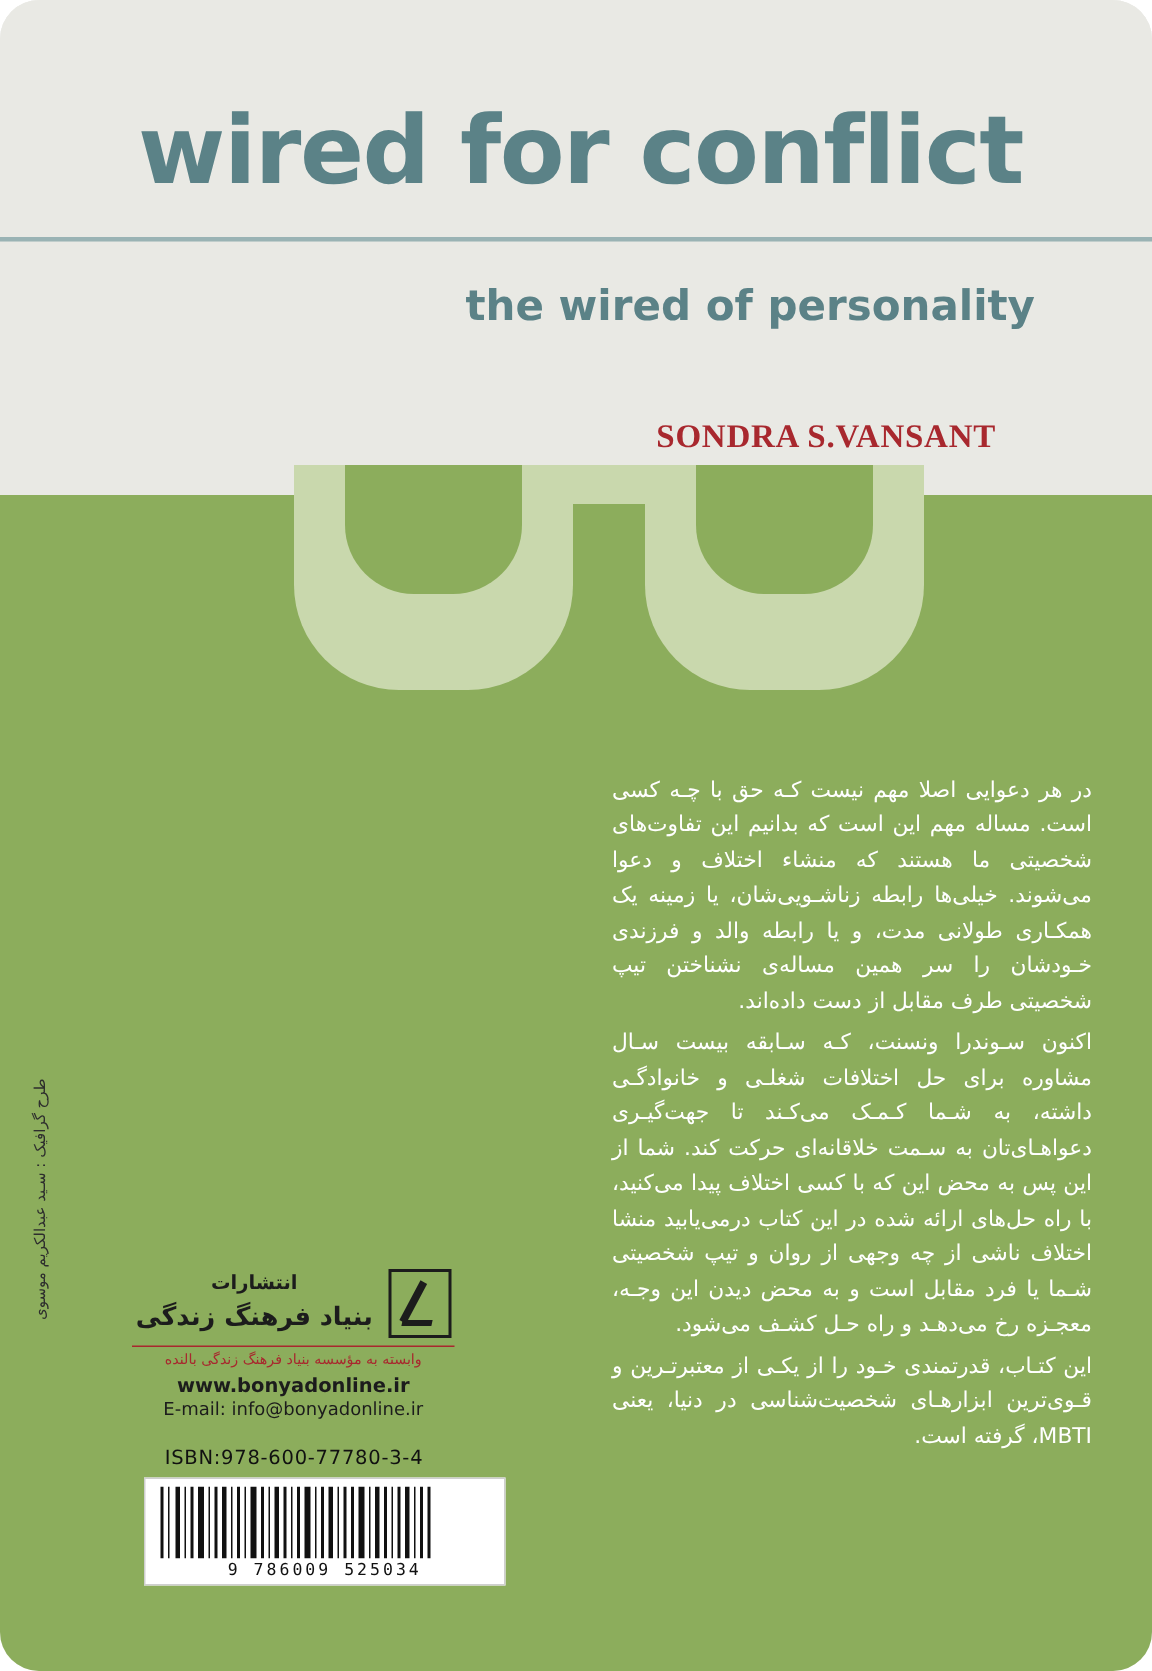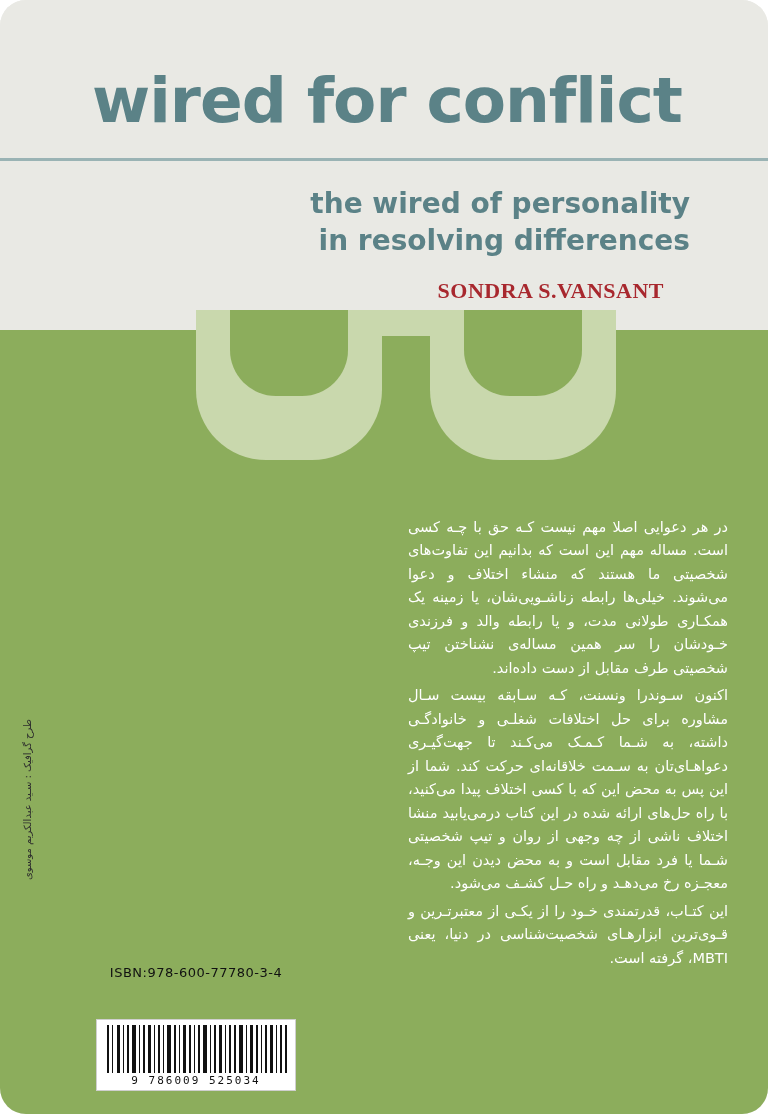--- a/index.html
+++ b/index.html
@@ -232,27 +232,26 @@
     text-align: center;
     font-size: 13px;
     font-family: "DejaVu Sans", sans-serif;
     color: #111;
     letter-spacing: .5px;
   }
   .barcode-box {
     position: absolute;
     left: 96px;
     top: 985px;
-    width: 200px;
+    width: 241px;
     height: 72px;
     background: #ffffff;
     border: 1px solid #cfcfcf;
     box-sizing: border-box;
     padding: 5px 8px 2px 8px;
-    margin-top: 34px;
   }
   .bars {
     position: relative;
     height: 48px;
     width: 100%;
     overflow: hidden;
   }
   .bars i {
     position: absolute;
     top: 0;
@@ -299,31 +298,42 @@
     <div class="lens right">
       <div class="lens-inner"></div>
     </div>
   </div>
 
   <div class="title-main">wired for conflict</div>
   <div class="title-rule"></div>
 
   <div class="subtitle">
     <div>the wired of personality</div>
-    <div>in resolving differences</div>
   </div>
 
   <div class="author">SONDRA S.VANSANT</div>
 
   <div class="blurb">
     <p>در هر دعوایی اصلا مهم نیست کـه حق با چـه کسی است. مساله مهم این است که بدانیم این تفاوت‌های شخصیتی ما هستند که منشاء اختلاف و دعوا می‌شوند. خیلی‌ها رابطه زناشـویی‌شان، یا زمینه یک همکـاری طولانی مدت، و یا رابطه والد و فرزندی خـودشان را سر همین مساله‌ی نشناختن تیپ شخصیتی طرف مقابل از دست داده‌اند.</p>
     <p>اکنون سـوندرا ونسنت، کـه سـابقه بیست سـال مشاوره برای حل اختلافات شغلـی و خانوادگـی داشته، به شـما کـمـک می‌کـند تا جهت‌گیـری دعواهـای‌تان به سـمت خلاقانه‌ای حرکت کند. شما از این پس به محض این که با کسی اختلاف پیدا می‌کنید، با راه حل‌های ارائه شده در این کتاب درمی‌یابید منشا اختلاف ناشی از چه وجهی از روان و تیپ شخصیتی شـما یا فرد مقابل است و به محض دیدن این وجـه، معجـزه رخ می‌دهـد و راه حـل کشـف می‌شود.</p>
     <p>این کتـاب، قدرتمندی خـود را از یکـی از معتبرتـرین و قـوی‌ترین ابزارهـای شخصیت‌شناسی در دنیا، یعنی MBTI، گرفته است.</p>
   </div>
 
+  <div class="pub-block">
+    <div class="pub-row">
+      <div class="pub-names">
+        <div class="l1">انتشارات</div>
+        <div class="l2">بنیاد فرهنگ زندگی</div>
+      </div>
+      <div class="logo-mark"></div>
+    </div>
+    <div class="pub-affil">وابسته به مؤسسه بنیاد فرهنگ زندگی بالنده</div>
+    <div class="pub-web">www.bonyadonline.ir</div>
+    <div class="pub-mail">E-mail: info@bonyadonline.ir</div>
+  </div>
 
   <div class="isbn-text">ISBN:978-600-77780-3-4</div>
 
   <div class="barcode-box">
     <div class="bars">
       <i style="left:2px;width:2px"></i>
         <i style="left:7px;width:1px"></i>
       <i style="left:12px;width:3px"></i>
         <i style="left:18px;width:1px"></i>
       <i style="left:22px;width:2px"></i>

